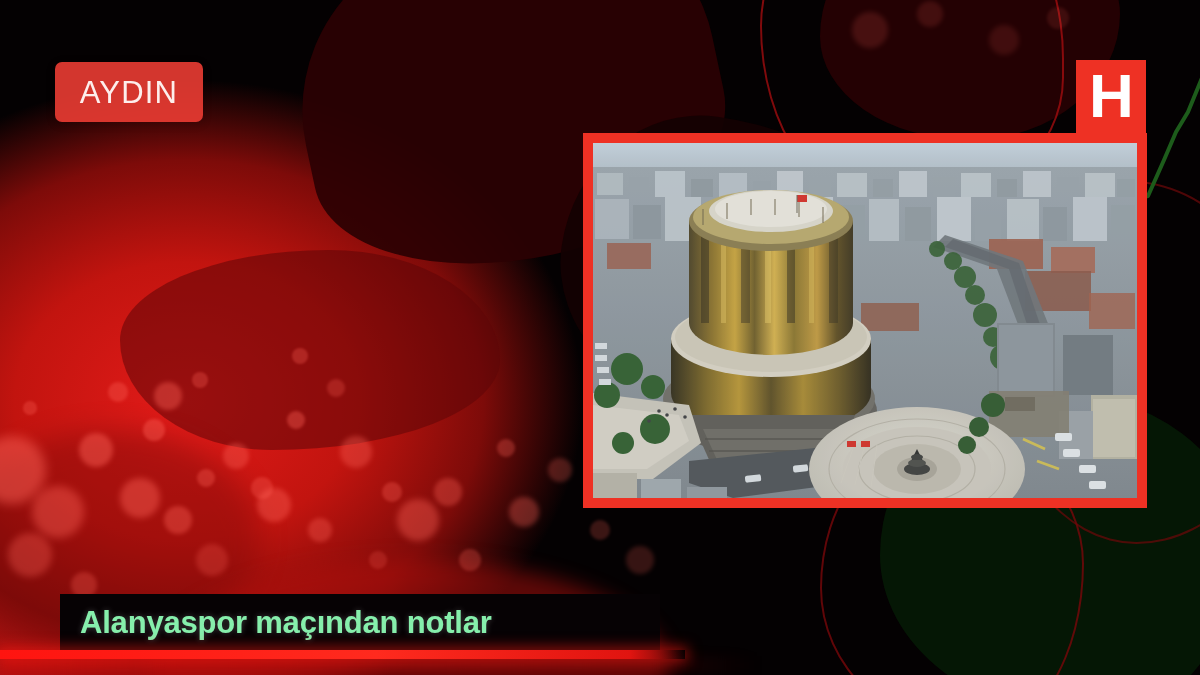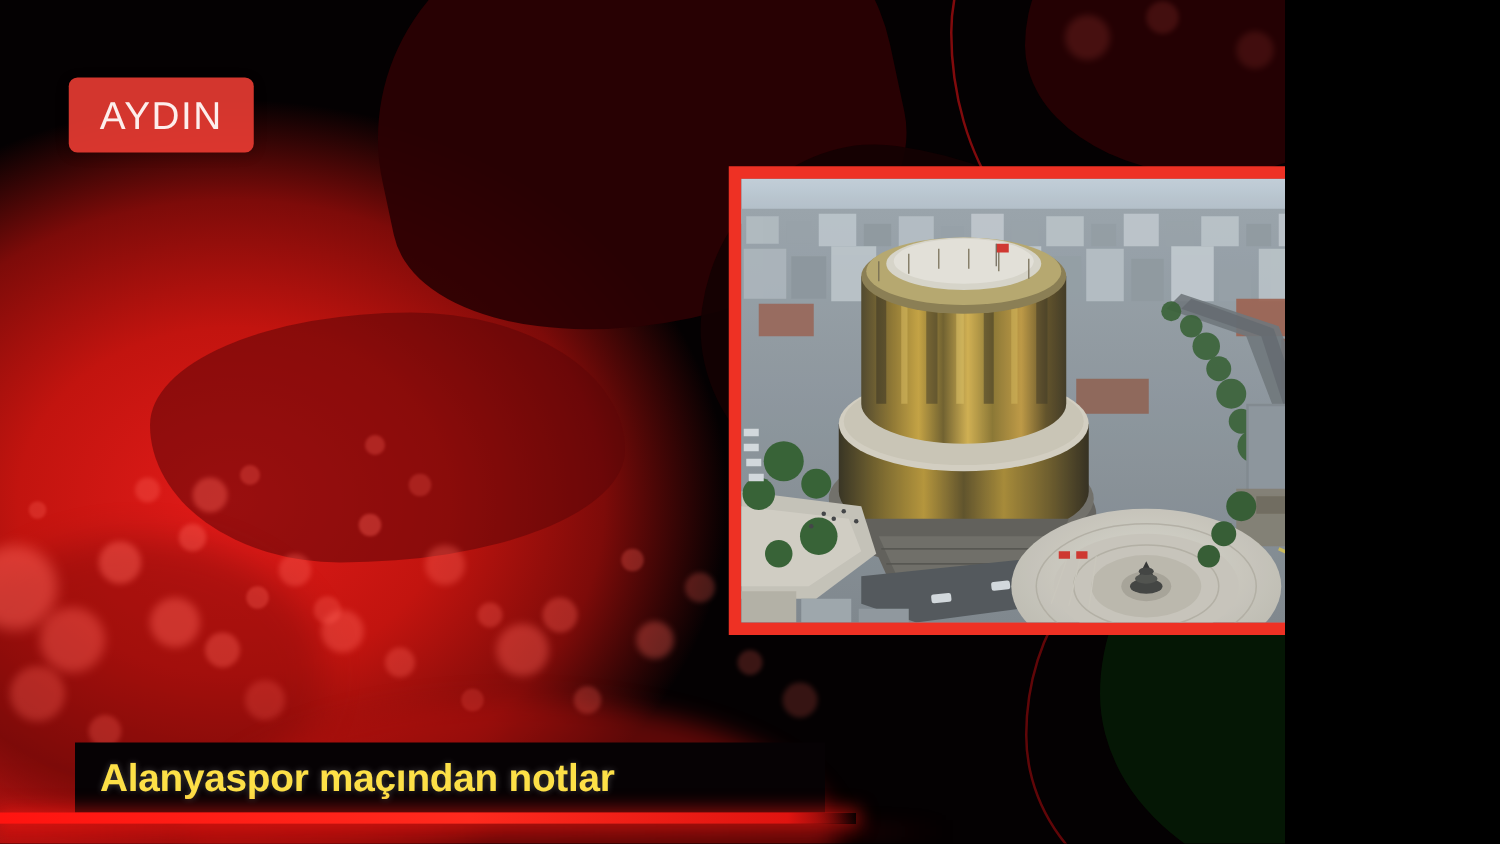--- a/index.html
+++ b/index.html
@@ -2,21 +2,21 @@
 <html><head>
 <meta charset="utf-8">
 <style>
   html, body {
     margin: 0;
     padding: 0;
     background: #000;
   }
   #stage {
     position: relative;
-    width: 1028px;
+    width: 1200px;
     height: 675px;
     overflow: hidden;
     background: #000000;
     font-family: "Liberation Sans", sans-serif;
   }
 
   
   .bg-base {
     position: absolute;
     inset: 0;
@@ -177,21 +177,21 @@
   .headline-bar {
     position: absolute;
     left: 60px; top: 594px;
     width: 600px; height: 56px;
     background: #060204;
     display: flex;
     align-items: center;
     z-index: 7;
   }
   .headline-text {
-    color: #fde047;
+    color: #86efac;
     font-size: 31px;
     font-weight: 700;
     padding-left: 20px;
     letter-spacing: -0.2px;
     line-height: 1;
     white-space: nowrap;
     text-shadow: 0 0 6px rgba(255,255,255,.25);
   }
   .headline-underglow {
     position: absolute;

